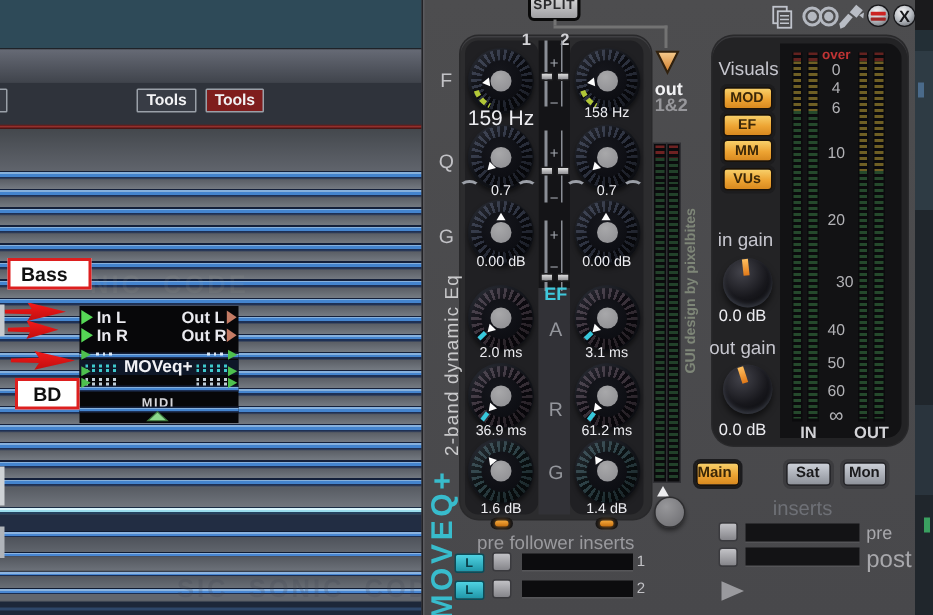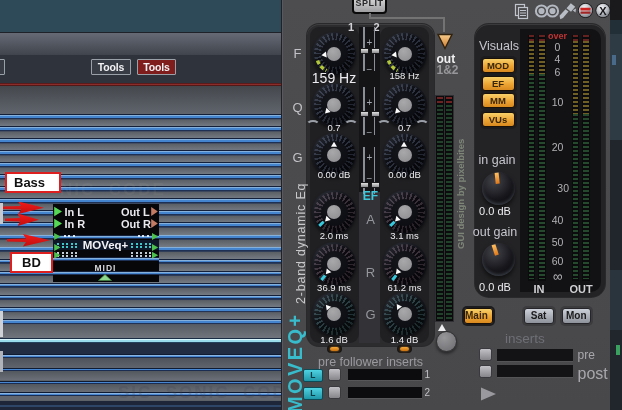--- a/index.html
+++ b/index.html
@@ -346,21 +346,21 @@
 <div class="tx" style="left:546px;top:181.5px;width:23px;text-align:right;font-size:10.5px;color:#b2b2b6;">30</div>
 <div class="tx" style="left:546px;top:213.5px;width:23px;text-align:center;font-size:10.5px;color:#b2b2b6;">40</div>
 <div class="tx" style="left:546px;top:235.5px;width:23px;text-align:center;font-size:10.5px;color:#b2b2b6;">50</div>
 <div class="tx" style="left:546px;top:254.5px;width:23px;text-align:center;font-size:10.5px;color:#b2b2b6;">60</div>
 <div class="tx" style="left:546px;top:269px;width:23px;text-align:center;font-size:13.5px;color:#b2b2b6;">∞</div>
 <div class="tx" style="left:527px;top:282.5px;width:24px;text-align:center;font-size:11px;font-weight:bold;color:#d2d2d6;">IN</div>
 <div class="tx" style="left:564px;top:282.5px;width:34px;text-align:center;font-size:11px;font-weight:bold;color:#d2d2d6;">OUT</div>
 <div class="ab" style="left:464px;top:308px;width:27px;height:13.5px;background:linear-gradient(180deg,#f8d06a,#eda433 55%,#d8891f);border:1px solid #1a1209;border-radius:3px;box-shadow:0 0 0 2px #1c1c1e;color:#3a2708;font-weight:bold;font-size:10px;line-height:13.5px;text-align:left;">Main</div>
 <div class="ab" style="left:523.5px;top:308px;width:28px;height:13.5px;background:linear-gradient(180deg,#ccd0d8,#8e929a);border:1px solid #26262a;border-radius:3px;box-shadow:0 0 0 2px #3c3c3f;color:#1a1a1c;font-weight:bold;font-size:10px;line-height:13.5px;text-align:center;">Sat</div>
 <div class="ab" style="left:561.5px;top:308px;width:27.5px;height:13.5px;background:linear-gradient(180deg,#ccd0d8,#8e929a);border:1px solid #26262a;border-radius:3px;box-shadow:0 0 0 2px #3c3c3f;color:#1a1a1c;font-weight:bold;font-size:10px;line-height:13.5px;text-align:center;">Mon</div>
-<div class="tx" style="left:505px;top:330.5px;width:60px;text-align:left;font-size:13.5px;color:#6e7076;">inserts</div>
+<div class="tx" style="left:505px;top:330.5px;width:60px;text-align:center;font-size:13.5px;color:#6e7076;">inserts</div>
 <div class="ab" style="left:479px;top:348px;width:11px;height:11px;background:linear-gradient(180deg,#c2c2c6,#85858a);border:1.5px solid #3a3a3e;border-radius:2.5px;"></div>
 <div class="ab" style="left:496.5px;top:348.5px;width:76px;height:12px;background:#131315;box-shadow:0 1px 0 rgba(255,255,255,.07);"></div>
 <div class="tx" style="left:577.5px;top:348px;font-size:12px;color:#a8a8ac;">pre</div>
 <div class="ab" style="left:479px;top:364.5px;width:11px;height:11px;background:linear-gradient(180deg,#c2c2c6,#85858a);border:1.5px solid #3a3a3e;border-radius:2.5px;"></div>
 <div class="ab" style="left:496.5px;top:365.0px;width:76px;height:12px;background:#131315;box-shadow:0 1px 0 rgba(255,255,255,.07);"></div>
 <div class="tx" style="left:577.5px;top:364.5px;font-size:16px;color:#a8a8ac;">post</div>
 <svg class="ab" style="left:480px;top:387px;" width="18" height="15" viewBox="0 0 18 15">
     <polygon points="1,0.5 1,13.5 16,7" fill="#9a9a9e"></polygon>
   </svg>
 <div class="tx" style="left:499px;top:386px;font-size:16px;font-weight:bold;letter-spacing:1.5px;color:#ededf1;margin-top:32px;">DERKNOTT</div>

